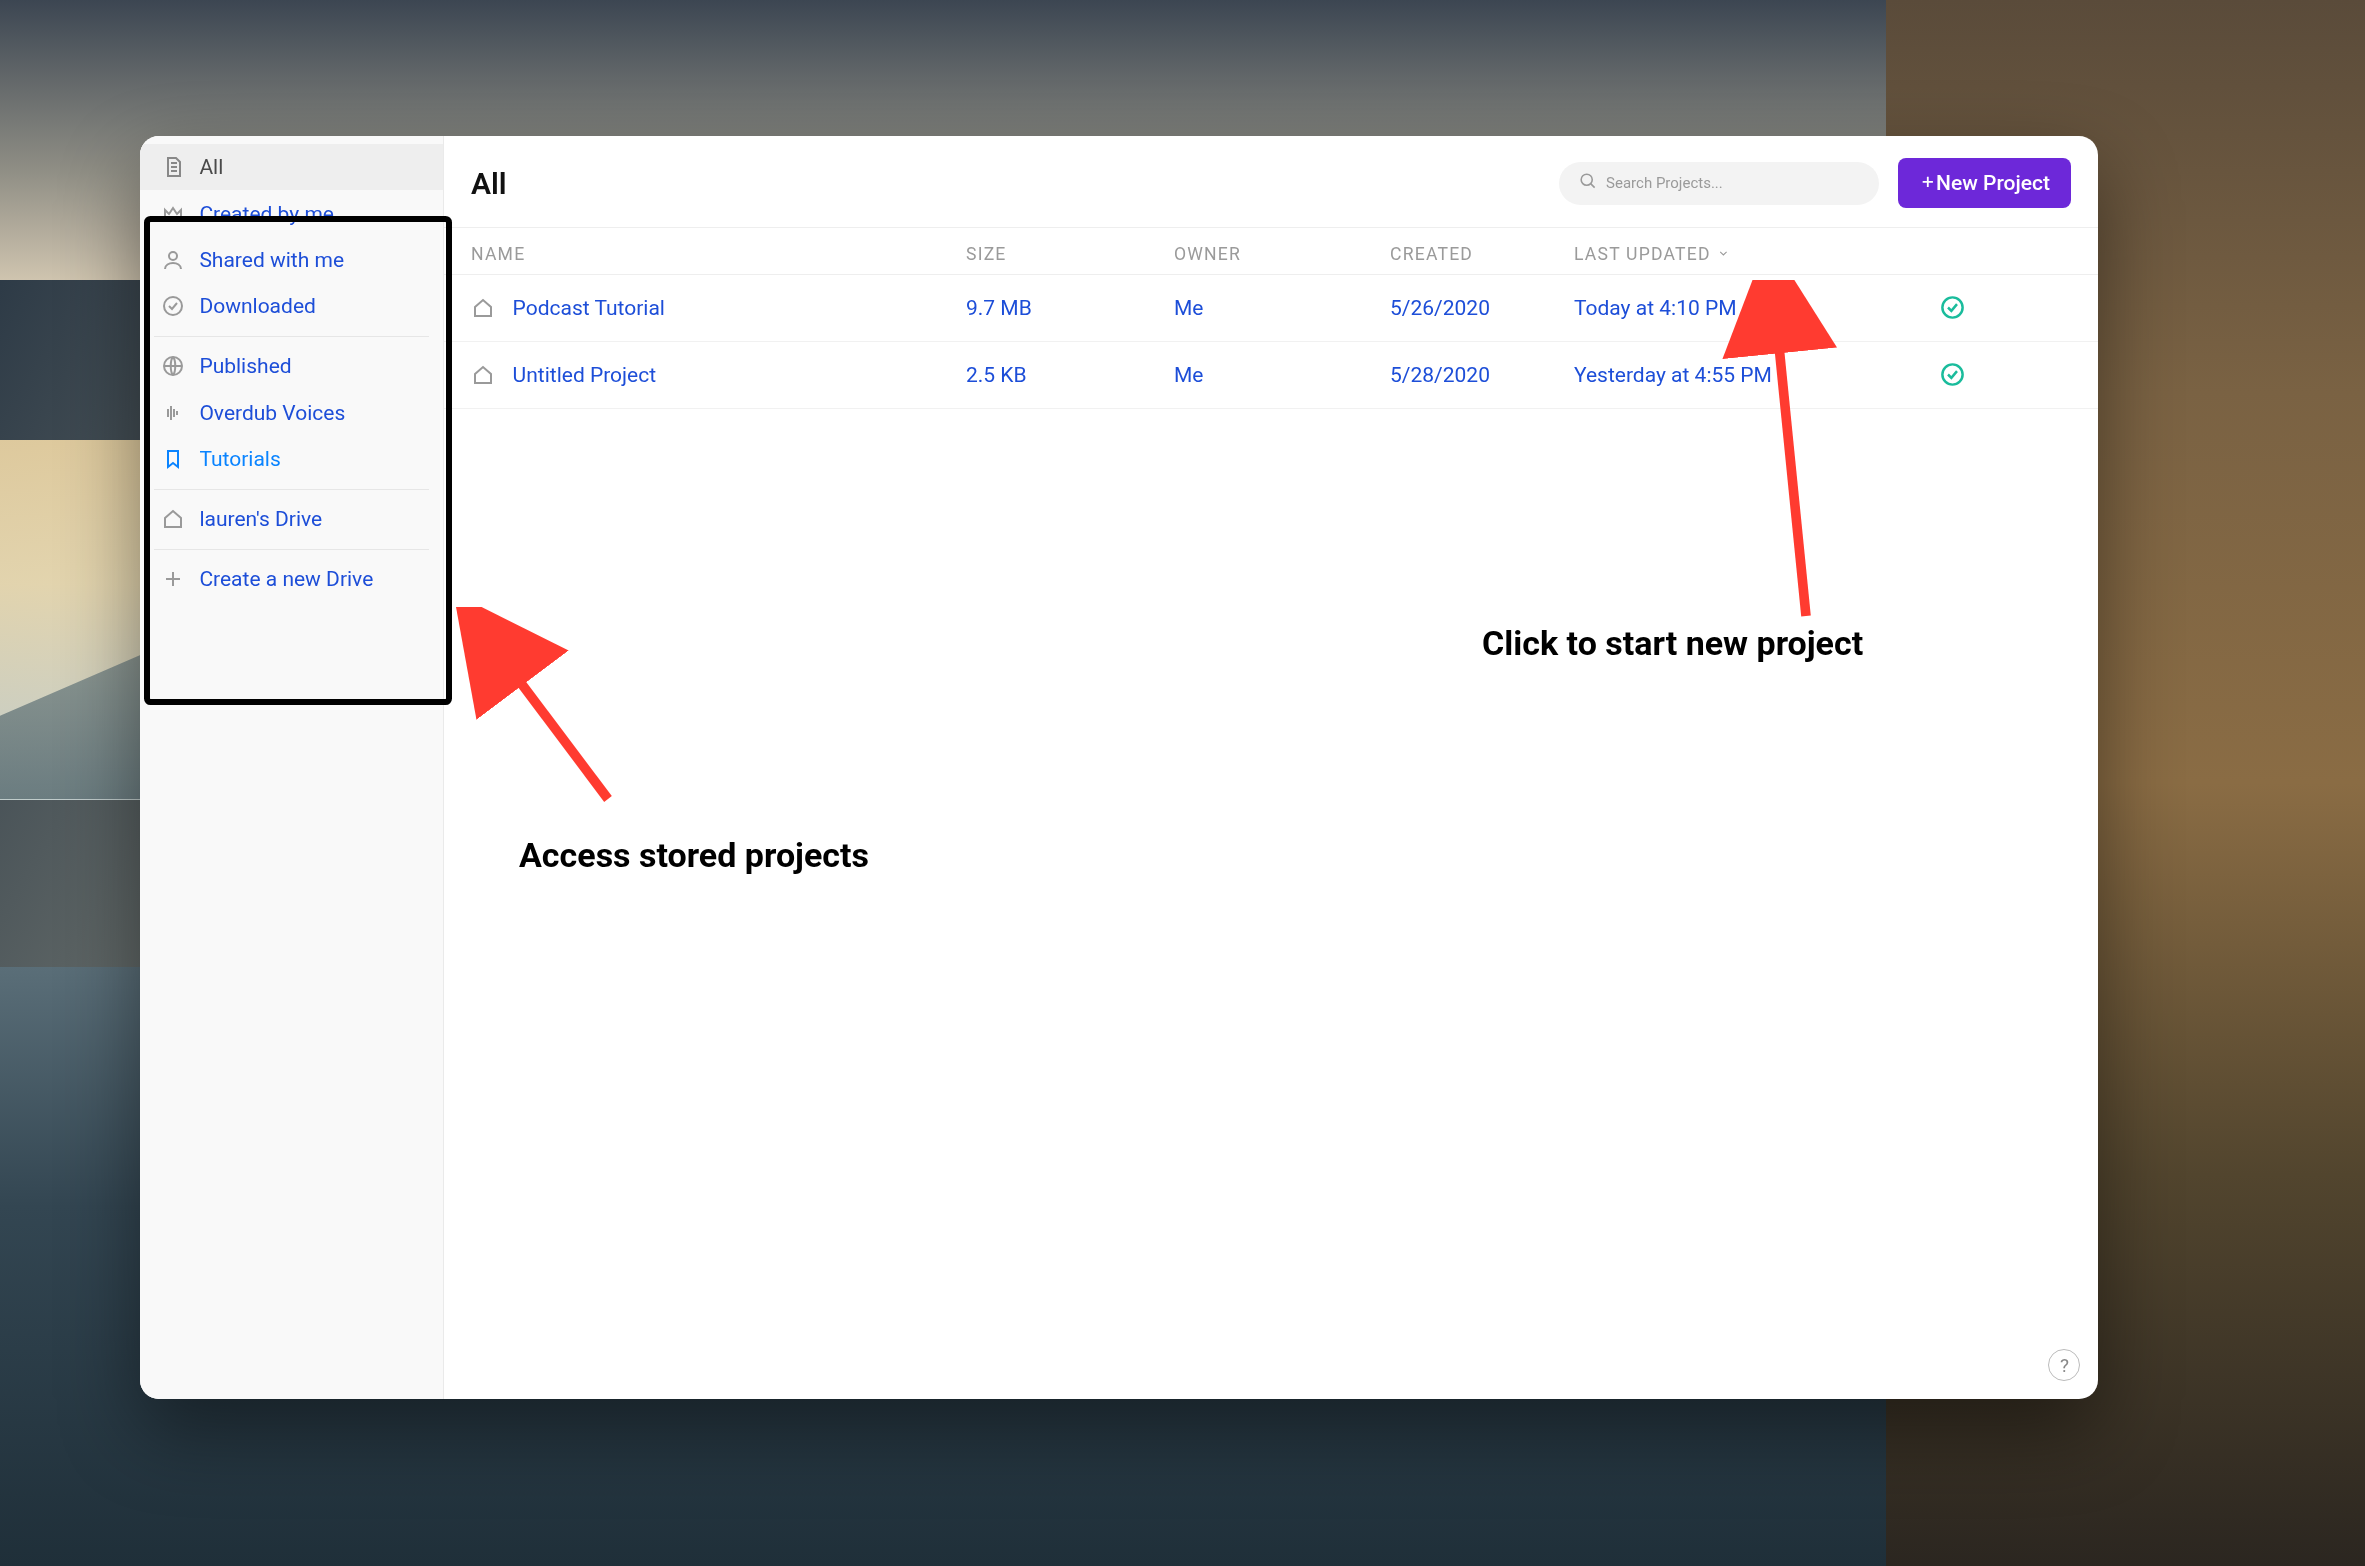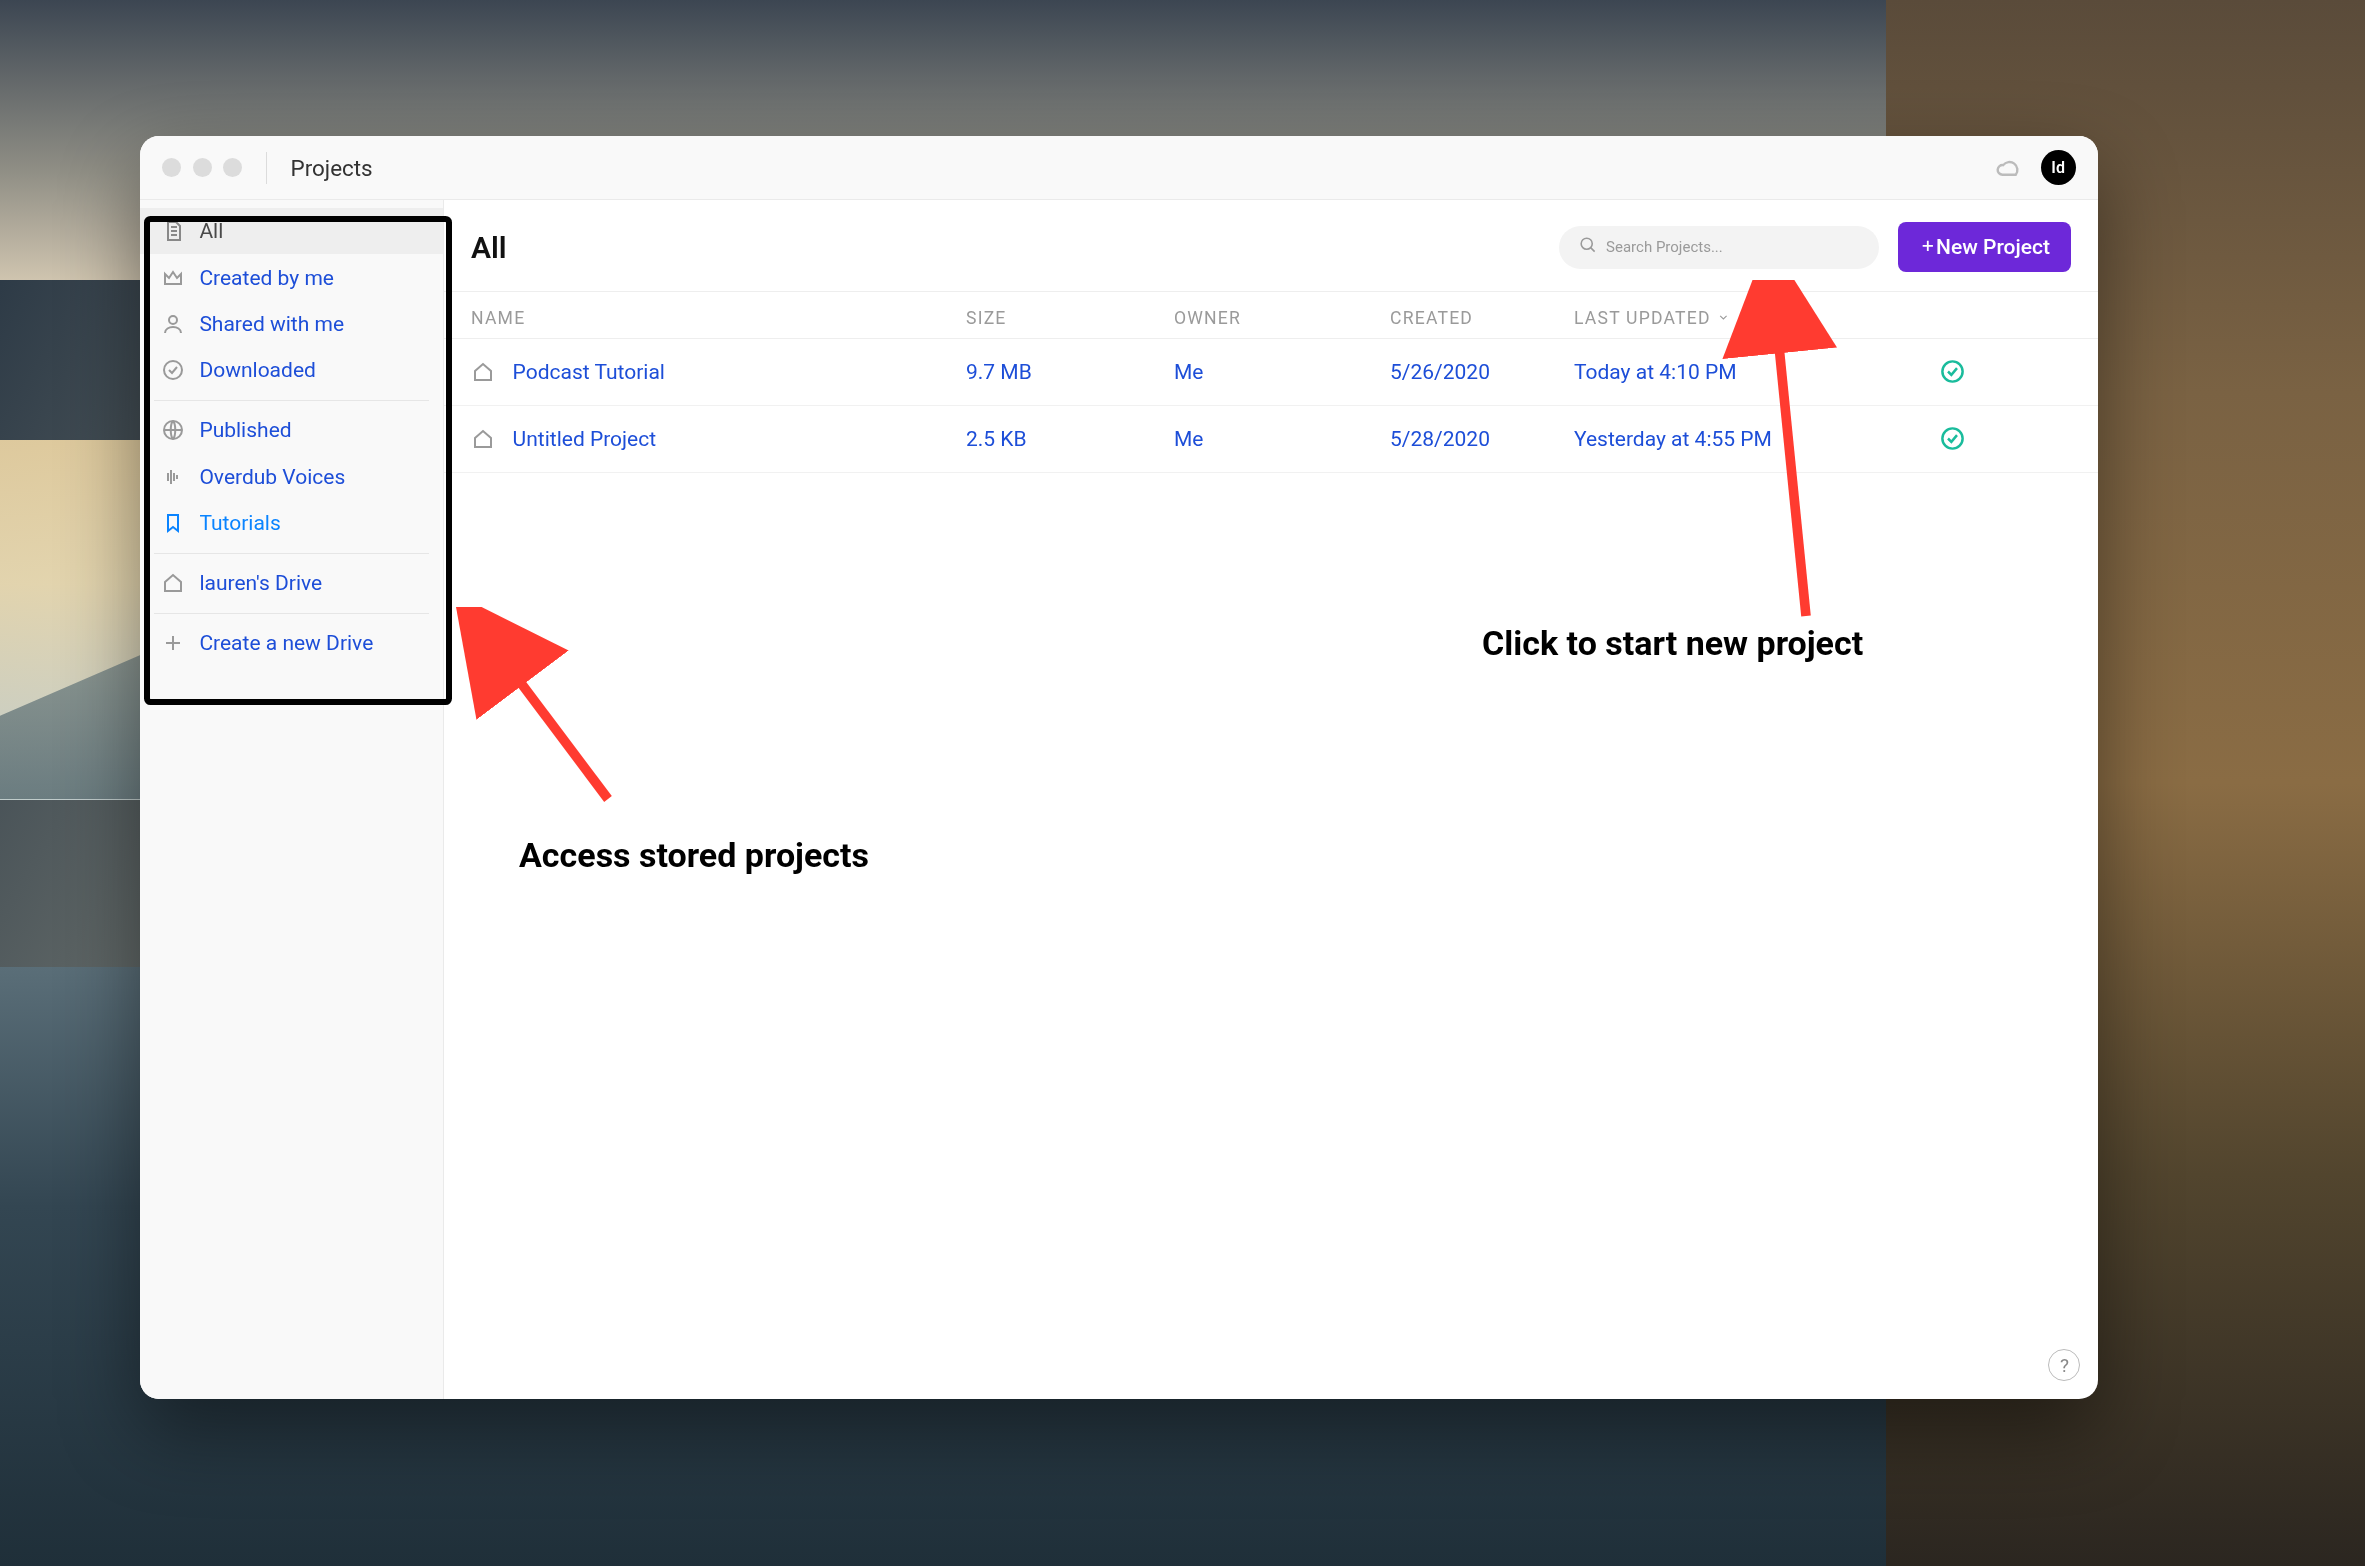--- a/index.html
+++ b/index.html
@@ -141,37 +141,20 @@
 <body>
 
 <div class="bg-sky"></div>
 <div class="bg-sunset"></div>
 <div class="bg-ocean"></div>
 <div class="bg-mountain"></div>
 <div class="bg-cliff"></div>
 
 <div class="window">
 
-  <div class="titlebar">
-    <div class="traffic-lights">
-      <div class="traffic-dot"></div>
-      <div class="traffic-dot"></div>
-      <div class="traffic-dot"></div>
-    </div>
-    <div class="titlebar-divider"></div>
-    <div class="window-title">Projects</div>
-    <div class="titlebar-right">
-      <span class="cloud-icon">
-        <svg viewBox="0 0 24 24" fill="none" stroke="#bcbcbc" stroke-width="2">
-            <path d="M18 18H7a4 4 0 1 1 .6-7.96A6 6 0 1 1 18 18z"></path>
-          </svg>
-      </span>
-      <div class="avatar">Id</div>
-    </div>
-  </div>
 
   <div class="body">
     <div class="sidebar">
 
       <div class="side-item active-bg">
         <span class="side-icon">
           <svg viewBox="0 0 24 24" fill="none" stroke="#888" stroke-width="2">
               <path d="M7 3h8l4 4v14H7z"></path>
               <path d="M10 8h6M10 12h6M10 16h6"></path>
             </svg>

